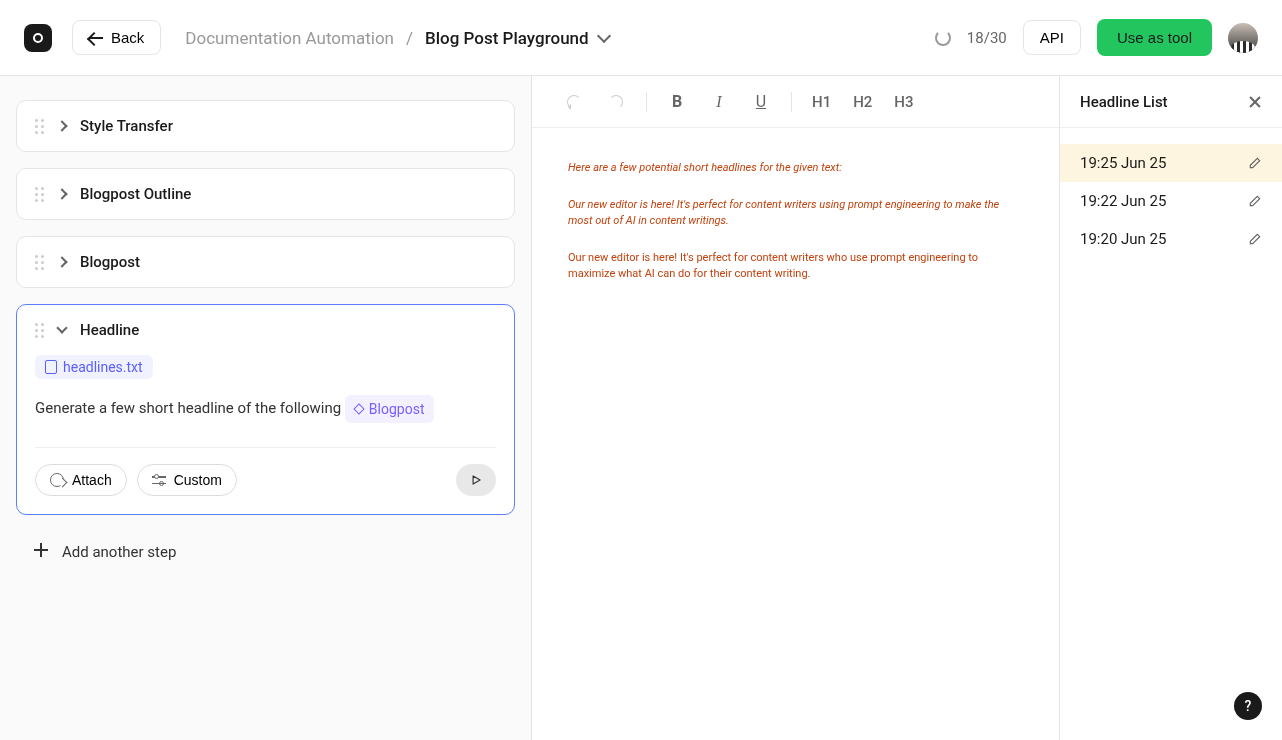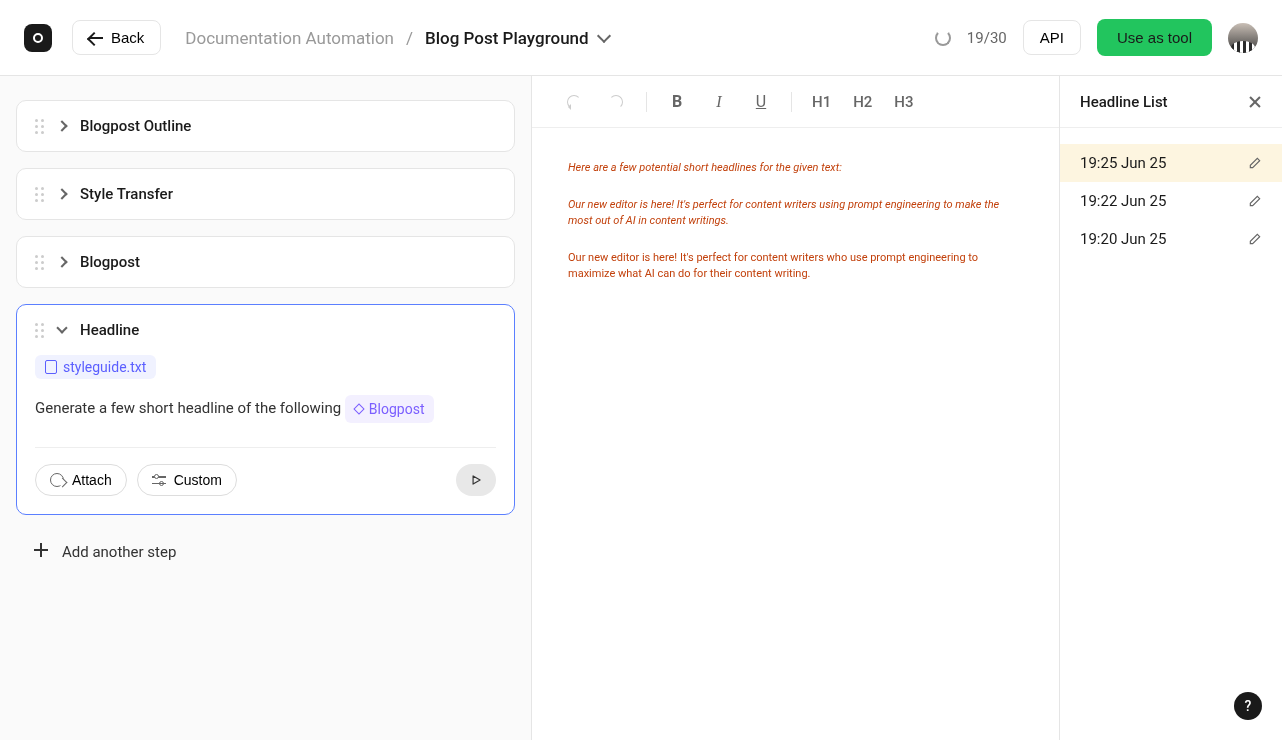--- a/index.html
+++ b/index.html
@@ -489,21 +489,21 @@
     <span class="crumb-muted">Documentation Automation</span>
     <span class="crumb-sep">/</span>
     <span class="crumb-current">
       <span>Blog Post Playground</span>
       <span class="chevron-down"></span>
     </span>
   </div>
   <div class="header-right">
     <span class="spinner-icon"></span>
     <span class="usage">
-      <span>19</span><span>/</span><span>30</span>
+      <span>18</span><span>/</span><span>30</span>
     </span>
     <button class="api-btn">API</button>
     <button class="tool-btn">Use as tool</button>
     <div class="avatar"></div>
   </div>
 </div>
 
 <div class="main">
 
   <div class="sidebar">
@@ -512,36 +512,36 @@
       <div class="step-header">
         <div class="drag-handle">
             <span></span>
             <span></span>
             <span></span>
             <span></span>
             <span></span>
             <span></span>
           </div>
         <span class="chevron-right"></span>
-        <span class="step-title">Blogpost Outline</span>
+        <span class="step-title">Style Transfer</span>
       </div>
     </div>
 
     <div class="step-card">
       <div class="step-header">
         <div class="drag-handle">
             <span></span>
             <span></span>
             <span></span>
             <span></span>
             <span></span>
             <span></span>
           </div>
         <span class="chevron-right"></span>
-        <span class="step-title">Style Transfer</span>
+        <span class="step-title">Blogpost Outline</span>
       </div>
     </div>
 
     <div class="step-card">
       <div class="step-header">
         <div class="drag-handle">
             <span></span>
             <span></span>
             <span></span>
             <span></span>
@@ -562,21 +562,21 @@
             <span></span>
             <span></span>
             <span></span>
           </div>
         <span class="chevron-down-sm"></span>
         <span class="step-title">Headline</span>
       </div>
       <div class="step-body">
         <span class="file-chip">
           <span class="file-icon"></span>
-          <span>styleguide.txt</span>
+          <span>headlines.txt</span>
         </span>
         <div class="prompt-text">
           <span>Generate a few short headline of the following </span>
           <span class="ref-chip">
             <span class="diamond-icon"></span>
             <span>Blogpost</span>
           </span>
         </div>
         <div class="step-footer">
           <button class="action-btn">

